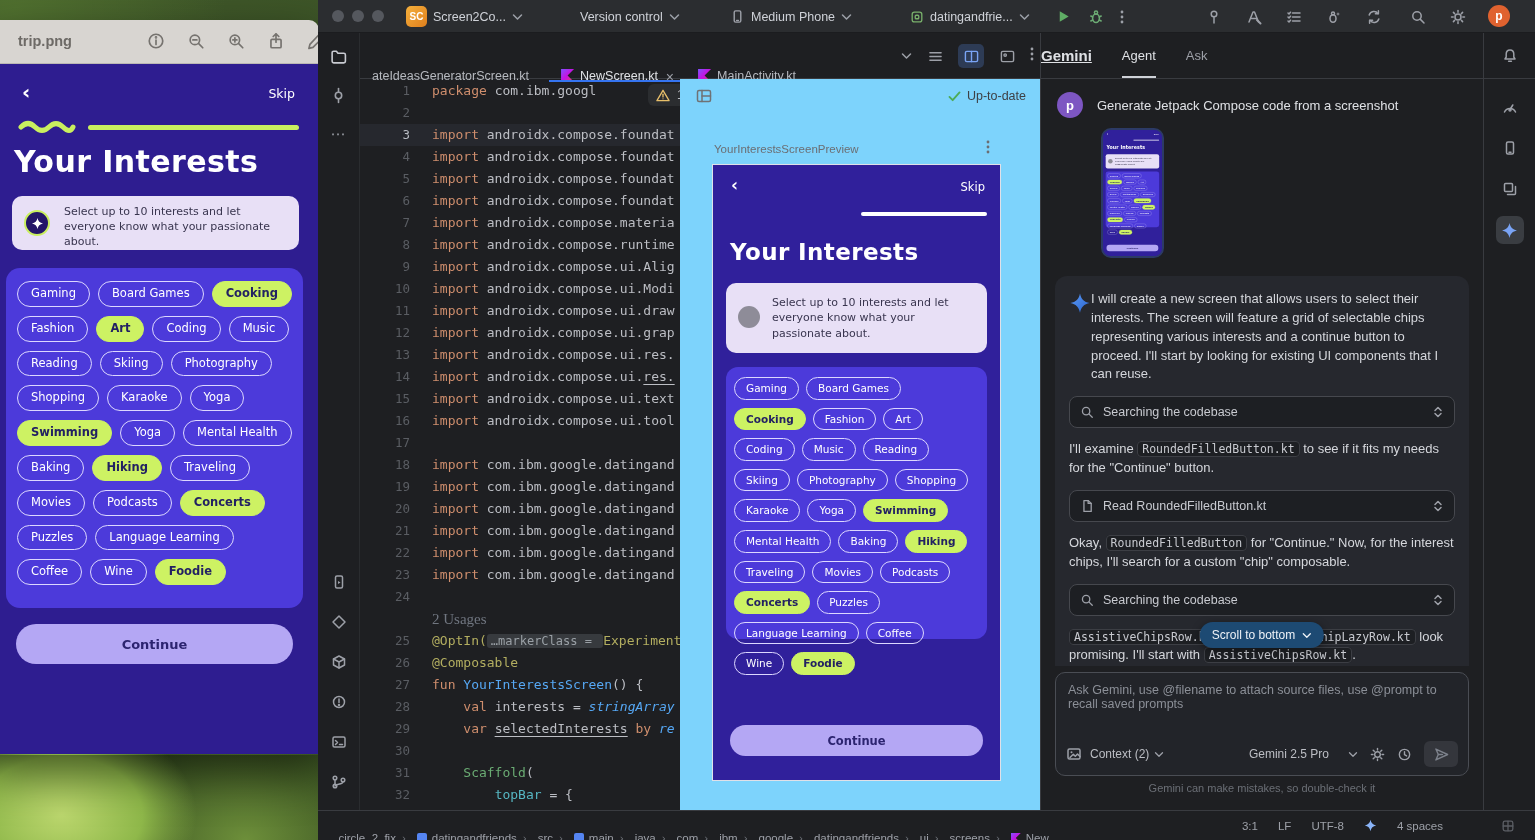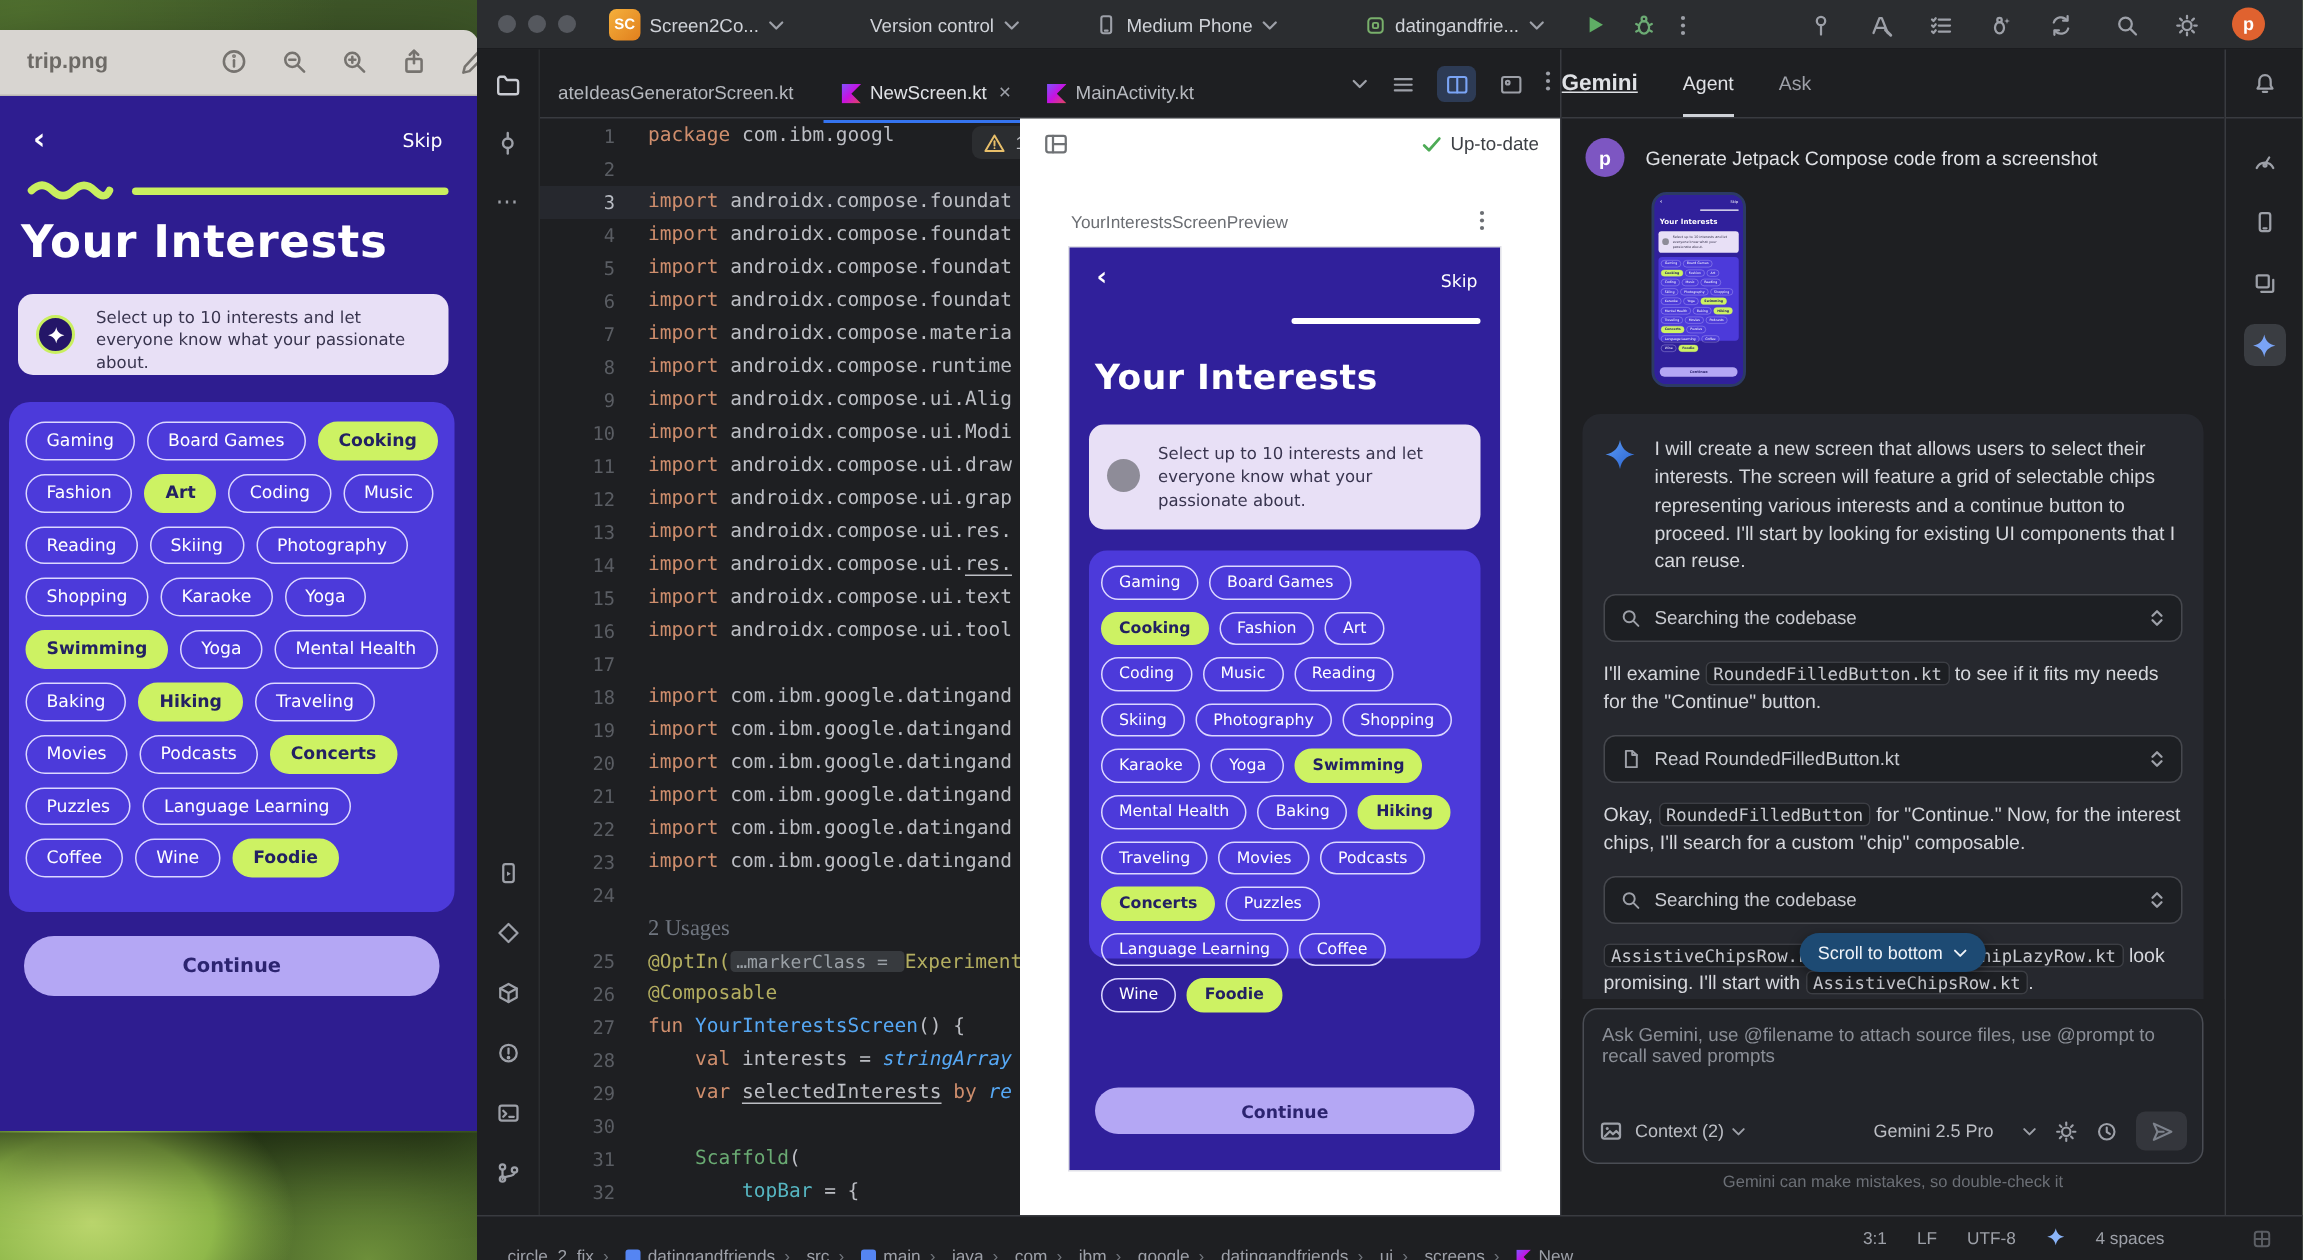--- a/index.html
+++ b/index.html
@@ -78,21 +78,21 @@
 
   
   .toolstrip{position:absolute;left:0;top:33px;width:42px;height:777px;border-right:1px solid #2a2c2f;display:flex;flex-direction:column;align-items:center;}
   .ts-btn{width:28px;height:28px;display:flex;align-items:center;justify-content:center;border-radius:6px;}
   .ts-top{margin-top:9px;display:flex;flex-direction:column;gap:11px;align-items:center;}
   .ts-bottom{position:absolute;bottom:14px;display:flex;flex-direction:column;gap:12px;align-items:center;}
   .more-dots{color:#9da0a8;font-size:15px;letter-spacing:1px;}
 
   
   .tabbar{position:absolute;left:42px;top:33px;width:680px;height:46px;border-bottom:1px solid #393b40;display:flex;align-items:stretch;}
-  .tab{display:flex;align-items:flex-end;padding:12px 12px;font-size:12.5px;color:#b6b9bf;position:relative;gap:6px;margin-top:24px;}
+  .tab{display:flex;align-items:flex-start;padding:12px 12px;font-size:12.5px;color:#b6b9bf;position:relative;gap:6px;margin-top:24px;}
   .tab.active{color:#dfe1e5;}
   .tab.active::after{content:"";position:absolute;left:0;right:0;bottom:-1px;height:2px;background:#3574f0;}
   .kicon{width:13px;height:13px;background:linear-gradient(135deg,#7f52ff 0%,#c711e1 50%,#e44857 100%);clip-path:polygon(0 0,100% 0,50% 50%,100% 100%,0 100%);display:none;}
   .kicon.show{display:block;}
   .tab-close{color:#9da0a8;font-size:14px;margin-left:2px;}
   .tabbar-actions{position:absolute;right:6px;top:0;height:46px;display:flex;align-items:center;gap:10px;}
   .view-toggle{width:26px;height:24px;border-radius:5px;display:flex;align-items:center;justify-content:center;}
   .view-toggle.on{background:#2d3b55;}
   .view-toggle.on svg{stroke:#7aa4f5;}
 
@@ -105,42 +105,42 @@
   .crow.cur .lnum{color:#b7bbc2;}
   .lcode{margin-left:22px;}
   .kw{color:#cf8e6d;} .pl{color:#bcbec4;} .ann{color:#b3ae60;} .fn{color:#56a8f5;}
   .fni{color:#56a8f5;font-style:italic;} .cmp{color:#6aab73;} .prm{color:#56b6c2;}
   .ul{text-decoration:underline;text-underline-offset:3px;}
   .fold{background:#373a3e;color:#9aa0a6;border-radius:3px;padding:0 4px;font-size:12px;}
   .hint{color:#707680;font-size:15px;font-family:Liberation Serif, serif;}
   .inspections{position:absolute;left:288px;top:5px;height:22px;display:flex;align-items:center;gap:7px;background:#2b2d30;border-radius:6px;padding:0 8px;font-family:"Liberation Sans",sans-serif;font-size:12px;color:#bcbec4;}
 
   
-  .cpreview{position:absolute;left:362px;top:79px;width:360px;height:731px;background:#ffffff;color:#55585e;}
+  .cpreview{position:absolute;left:362px;top:79px;width:360px;height:731px;background:#7dd3fc;color:#55585e;}
   .cp-header{position:absolute;left:0;top:0;right:0;height:36px;}
   .cp-status{position:absolute;right:14px;top:10px;display:flex;gap:6px;align-items:center;font-size:12.5px;color:#3d4045;}
   .cp-name-row{position:absolute;left:34px;top:64px;right:40px;font-size:11.5px;color:#6b6e73;}
   .cp-kebab{position:absolute;right:50px;top:60px;color:#6b6e73;font-size:14px;}
   .phone{position:absolute;left:33px;top:86px;box-shadow:0 0 0 1px #e0e0e8;}
 
   
   .gemini{position:absolute;left:722px;top:33px;width:443px;height:777px;border-left:1px solid #393b40;background:#1e1f22;overflow:hidden;}
   .gem-header{position:relative;height:46px;border-bottom:1px solid #393b40;display:flex;align-items:center;}
   .gem-title{font-size:15px;font-weight:700;color:#dfe1e5;text-decoration:underline;}
   .gem-tab{margin-left:30px;font-size:13px;color:#9da0a8;position:relative;height:100%;display:flex;align-items:center;}
   .gem-tab.active{color:#dfe1e5;}
   .gem-tab.active::after{content:"";position:absolute;left:0;right:0;bottom:0;height:2px;background:#cfd2d8;}
   .gem-body{position:absolute;left:0;top:46px;right:0;bottom:0;overflow:hidden;}
   .user-row{display:flex;align-items:center;gap:14px;margin:13px 16px 0;}
   .gem-avatar{width:26px;height:26px;border-radius:50%;background:#7d56c2;color:#fff;font-size:13px;font-weight:700;display:flex;align-items:center;justify-content:center;flex:0 0 auto;}
   .user-q{font-size:13px;color:#dfe1e5;}
   .thumb{margin:10px 0 0 60px;width:63px;height:130px;border:2px solid #2c3a66;border-radius:10px;overflow:hidden;background:#30209b;}
   .thumb-inner{transform:scale(0.205);transform-origin:0 0;}
   .gem-card{margin:18px 14px 0;background:#26282e;border-radius:12px;padding:14px;}
-  .intro-row{display:flex;gap:12px;}
+  .intro-row{display:flex;}
   .spark{flex:0 0 auto;margin-top:2px;}
   .gem-p{font-size:13px;line-height:1.45;color:#d5d7dc;margin:12px 0 0;}
   .intro-row .gem-p{margin:0;}
   .inline-code{font-family:"DejaVu Sans Mono",monospace;font-size:11.5px;background:#1d1f23;border:1px solid #3c3e44;border-radius:4px;padding:0 4px;color:#c8cad0;}
   .step{margin:12px 0 0;height:32px;border:1px solid #46484e;background:#1d1f23;border-radius:8px;display:flex;align-items:center;padding:0 10px;gap:9px;font-size:12.5px;color:#c8cad0;}
   .step .grow{flex:1;}
   .step .ic-search,.step .ic-file{display:none;}
   .step.search .ic-search{display:block;}
   .step.file .ic-file{display:block;}
   .scroll-pill{position:absolute;left:50%;transform:translateX(-50%);bottom:162px;background:#1d4a73;color:#eef2f7;font-size:12px;border-radius:13px;height:26px;padding:0 12px;display:flex;align-items:center;gap:7px;box-shadow:0 2px 8px rgba(0,0,0,.4);z-index:6;}

